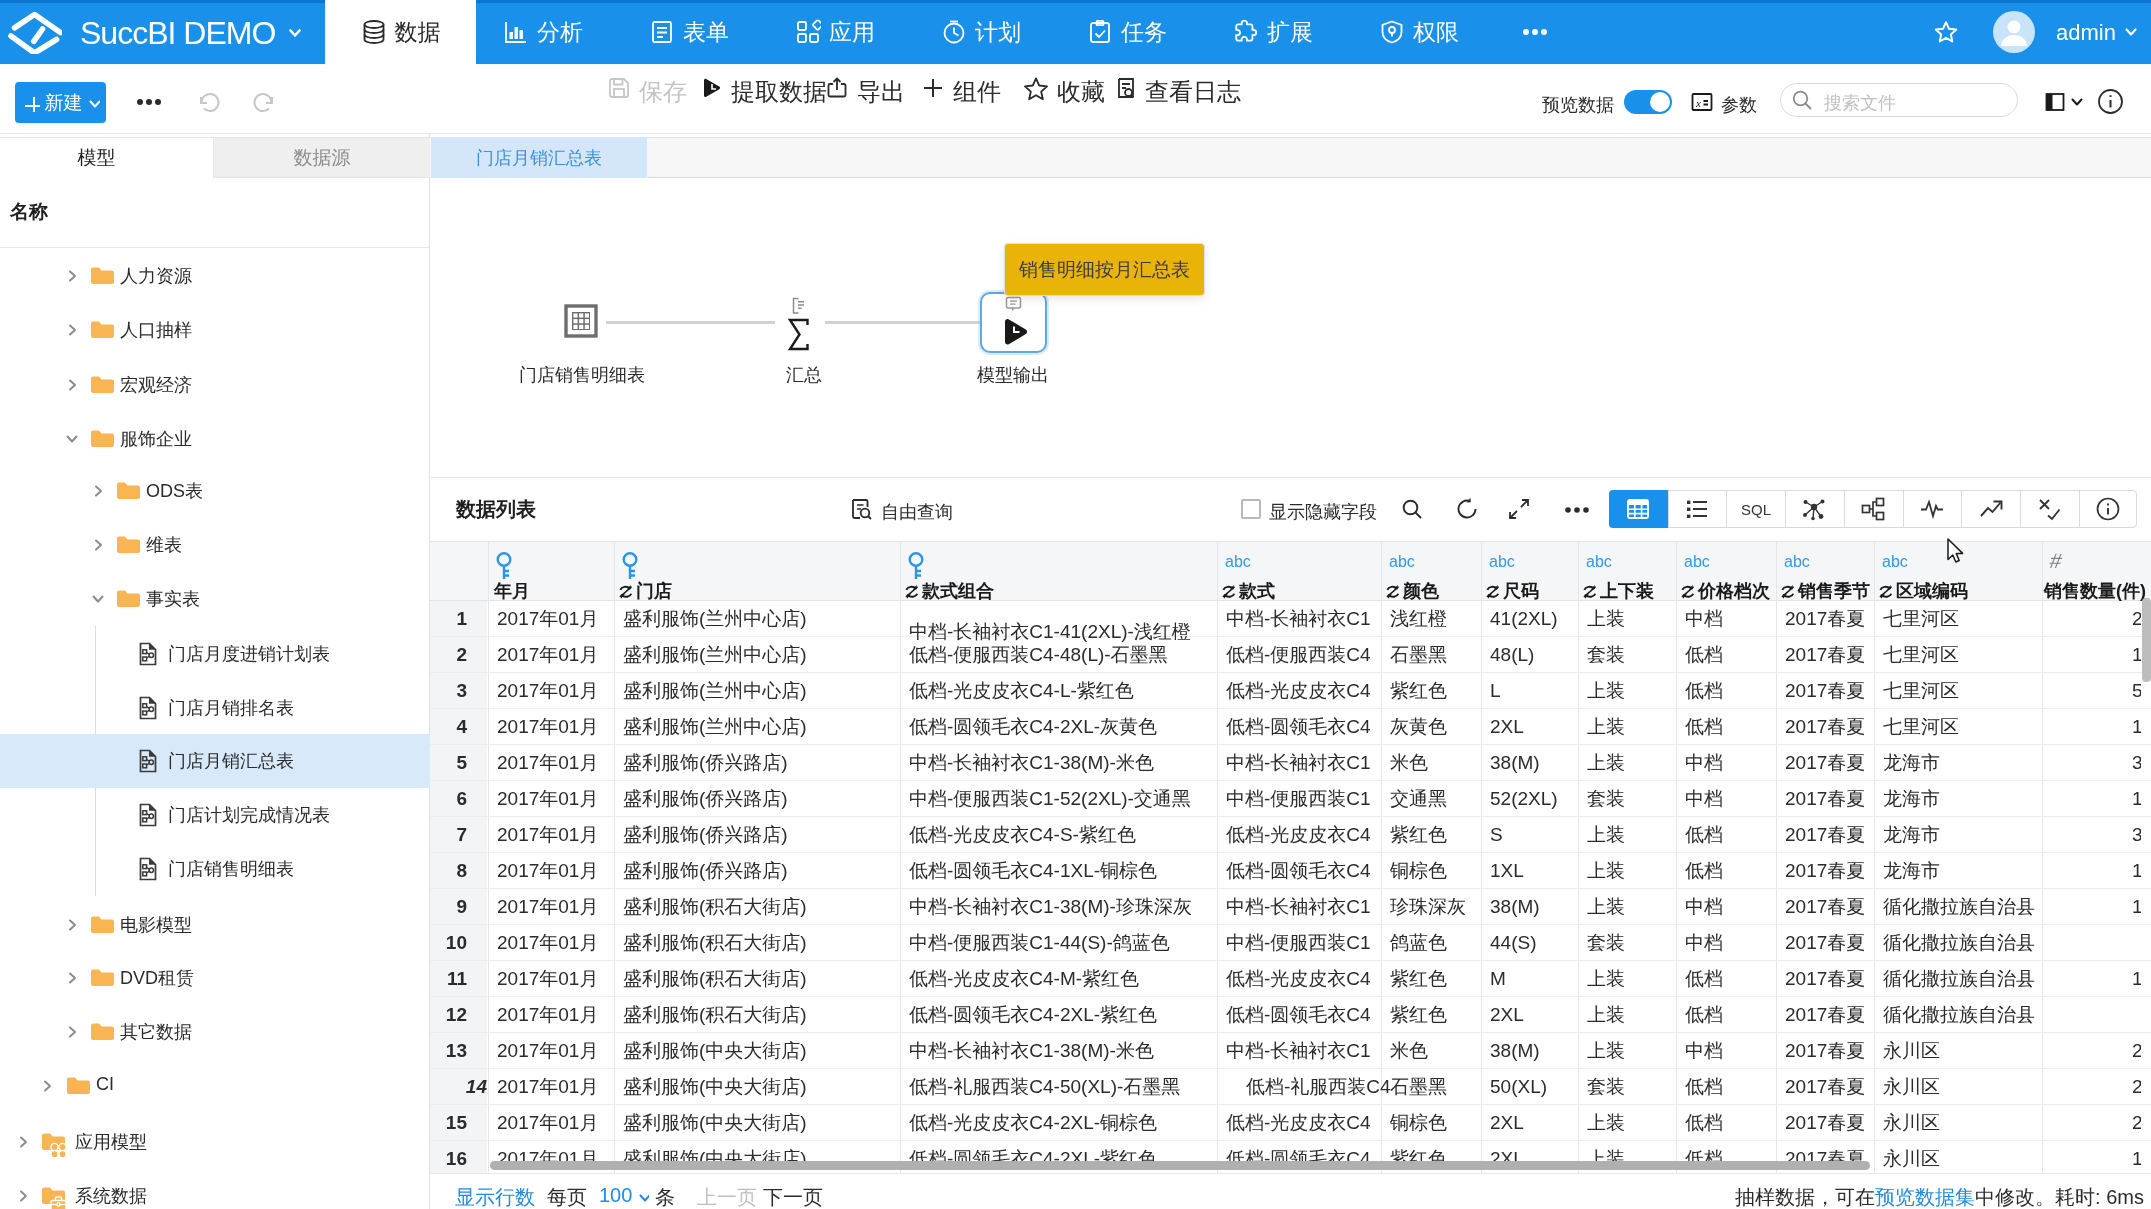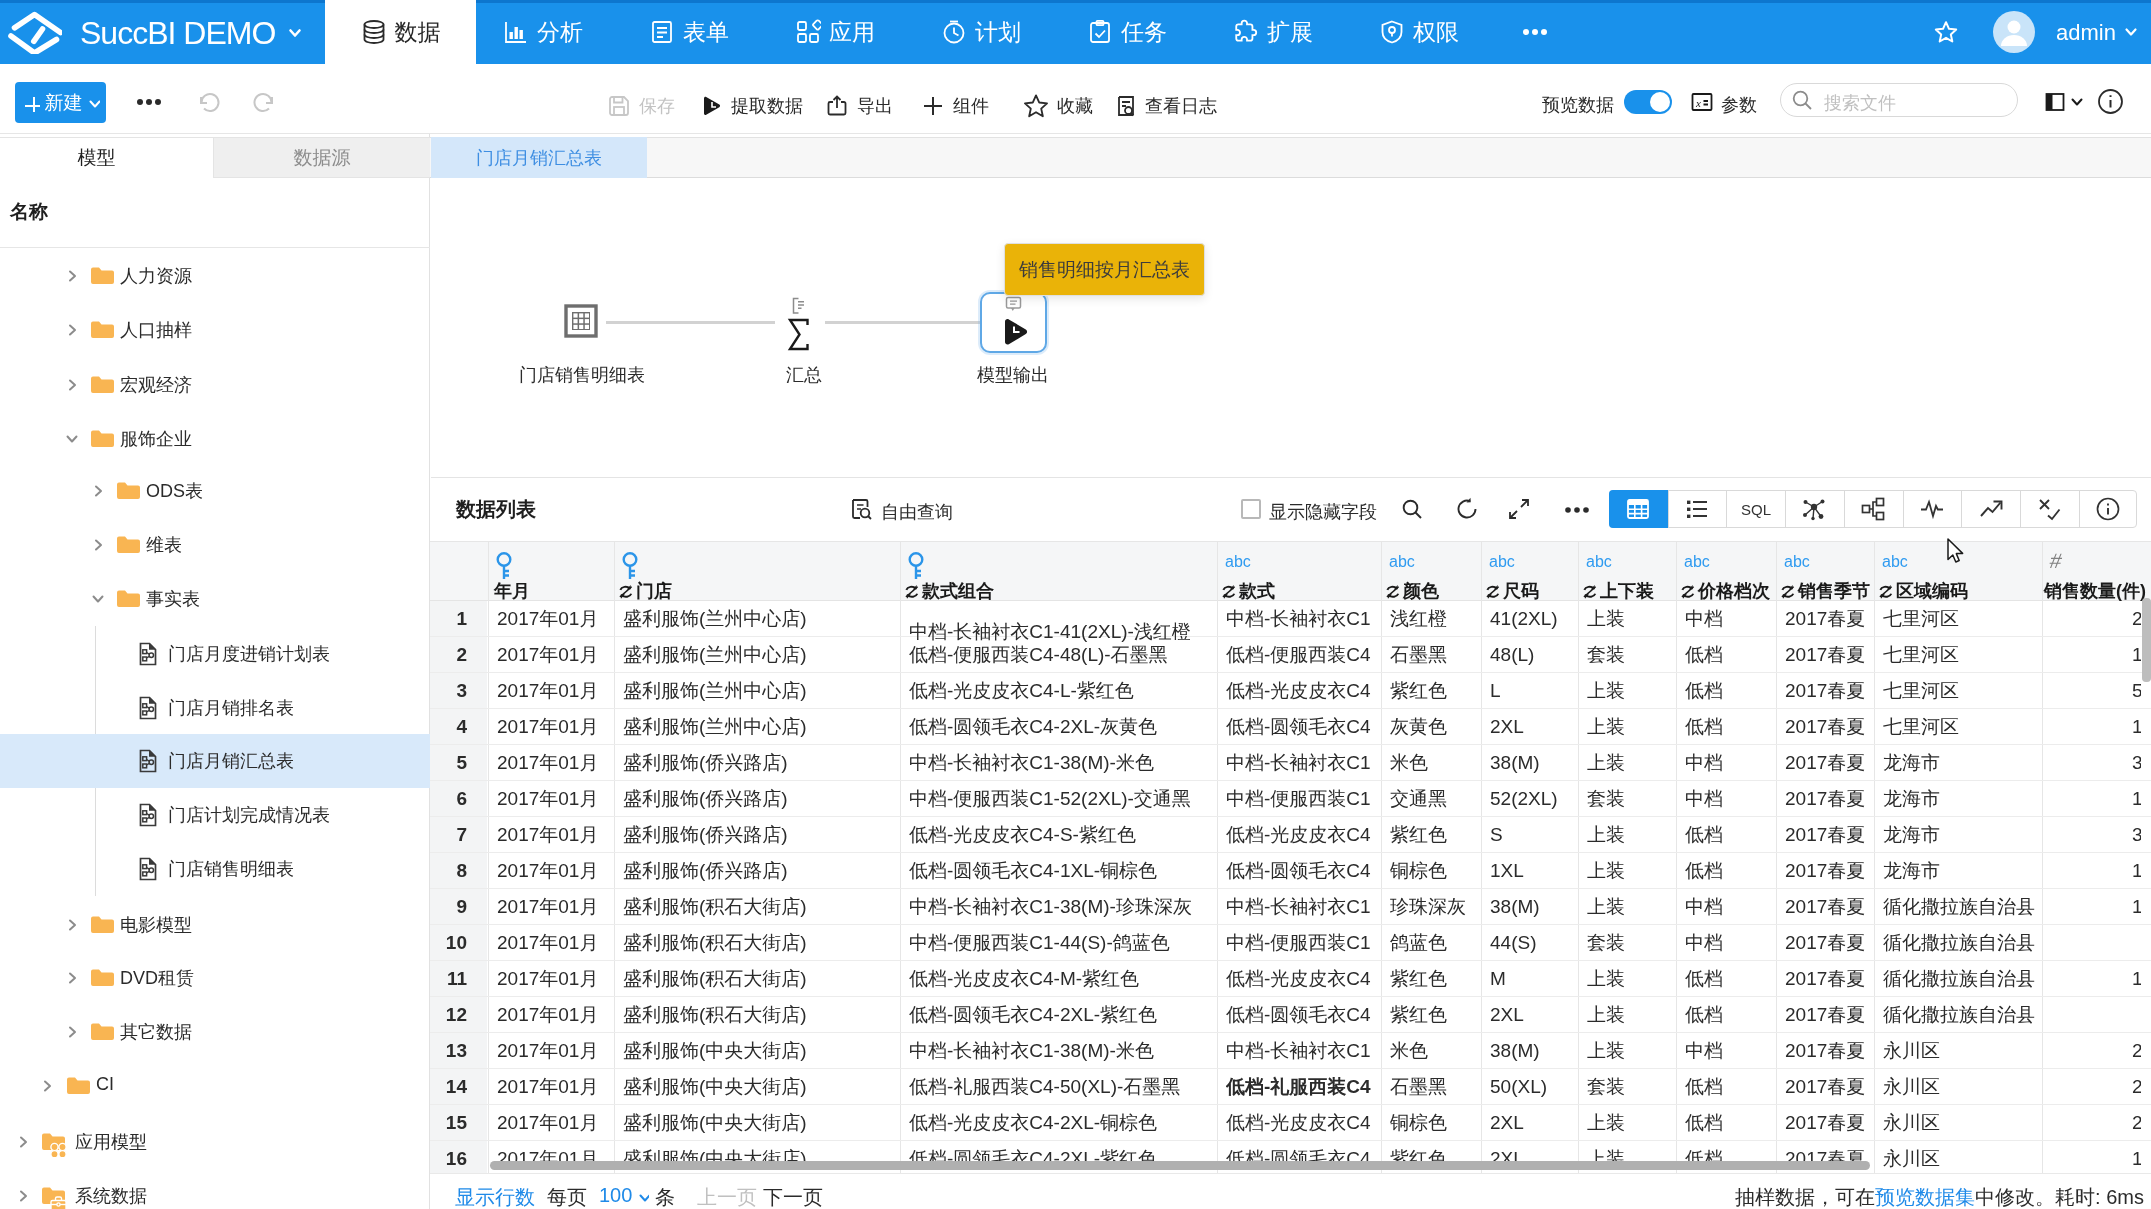--- a/index.html
+++ b/index.html
@@ -5,21 +5,21 @@
 html,body{width:2151px;height:1209px;overflow:hidden;}
 body{font-family:"Liberation Sans",sans-serif;position:relative;background:#fff;color:#262626;}
 .abs{position:absolute;}
 .top{left:0;top:0;width:2151px;height:64px;background:#1991EB;}
 .topstrip{left:0;top:0;width:2151px;height:3px;background:#0D76CE;}
 .ttl{color:#fff;font-size:32px;letter-spacing:-1px;}
 .tab{height:64px;display:flex;align-items:center;justify-content:center;color:#fff;font-size:23px;gap:8px;}
 .tab.active{background:#fff;color:#262626;}
 .bar2{left:0;top:64px;width:2151px;height:70px;background:#fff;border-bottom:1px solid #E6E6E6;}
 .btnnew{left:15px;top:82px;width:91px;height:41px;background:#1991EB;border-radius:4px;color:#fff;font-size:19px;display:flex;align-items:center;justify-content:center;gap:5px;}
-.t2{font-size:18px;color:#2b2b2b;display:flex;align-items:center;gap:8px;height:40px;top:86px;}
+.t2{font-size:24px;color:#2b2b2b;display:flex;gap:8px;height:40px;top:76px;}
 .t2.dis{color:#C3C3C3;}
 .sidebar{left:0;top:134px;width:430px;height:1075px;background:#fff;border-right:1px solid #E1E1E1;}
 .stab1{left:0;top:0;width:193px;height:40px;background:#fff;font-weight:normal;font-size:19px;display:flex;align-items:center;justify-content:center;color:#1f1f1f;}
 .stab2{left:213px;top:0;width:217px;height:40px;background:#EFEFEF;border-bottom:1px solid #E4E4E4;border-left:1px solid #E4E4E4;font-size:19px;display:flex;align-items:center;justify-content:center;color:#8C8C8C;}
 .treerow{height:54px;display:flex;align-items:center;font-size:18px;color:#2b2b2b;position:absolute;width:430px;}
 .sel{background:#D8E9FA;}
 .tabstrip{left:430px;top:137px;width:1721px;height:41px;background:#F7F7F7;border-bottom:1px solid #DCDCDC;border-top:1px solid #E2E2E2;}
 .ftab{left:431px;top:137px;width:216px;height:41px;background:#D4E7FA;color:#3E8EE2;font-size:18px;display:flex;align-items:center;justify-content:center;}
 .canvas{left:431px;top:178px;width:1720px;height:299px;background:#fff;}
 .nodelabel{font-size:18px;color:#2b2b2b;text-align:center;}
@@ -994,25 +994,25 @@
 <div class="cell" style="left:796px;width:154px;">中档-长袖衬衣C1</div>
 <div class="cell" style="left:960px;width:90px;">米色</div>
 <div class="cell" style="left:1060px;width:87px;">38(M)</div>
 <div class="cell" style="left:1157px;width:88px;">上装</div>
 <div class="cell" style="left:1255px;width:90px;">中档</div>
 <div class="cell" style="left:1355px;width:88px;">2017春夏</div>
 <div class="cell" style="left:1453px;width:158px;">永川区</div>
 <div class="cell" style="left:1702px;width:9px;">2</div>
 </div>
 <div class="row" style="left:0;top:468px;width:1721px;">
-<div class="cell numcell" style="left:0;width:57px;padding-right:20px;">14</div>
+<div class="cell numcell" style="left:0;width:57px;font-style:italic;">14</div>
 <div class="cell" style="left:67px;width:116px;">2017年01月</div>
 <div class="cell" style="left:193px;width:276px;">盛利服饰(中央大街店)</div>
 <div class="cell" style="left:479px;width:307px;">低档-礼服西装C4-50(XL)-石墨黑</div>
-<div class="cell" style="left:796px;width:154px;font-weight:bold;">低档-礼服西装C4</div>
+<div class="cell" style="left:816px;width:154px;">低档-礼服西装C4</div>
 <div class="cell" style="left:960px;width:90px;">石墨黑</div>
 <div class="cell" style="left:1060px;width:87px;">50(XL)</div>
 <div class="cell" style="left:1157px;width:88px;">套装</div>
 <div class="cell" style="left:1255px;width:90px;">低档</div>
 <div class="cell" style="left:1355px;width:88px;">2017春夏</div>
 <div class="cell" style="left:1453px;width:158px;">永川区</div>
 <div class="cell" style="left:1702px;width:9px;">2</div>
 </div>
 <div class="row" style="left:0;top:504px;width:1721px;">
 <div class="cell numcell" style="left:0;width:57px;padding-right:20px;">15</div>

